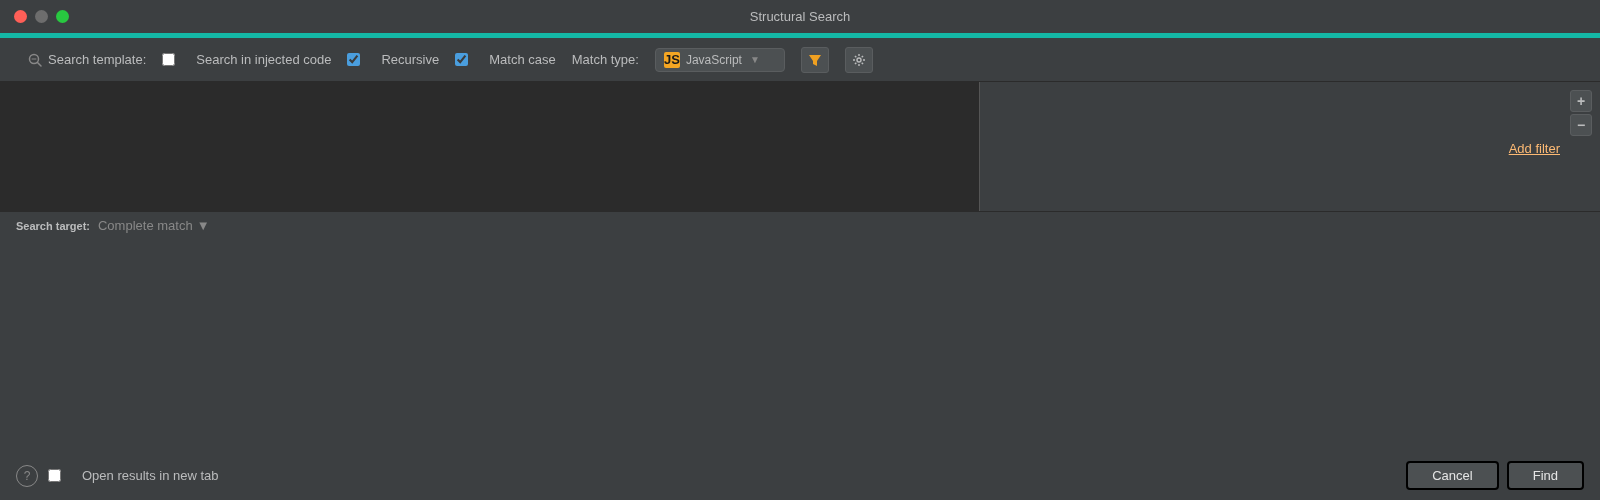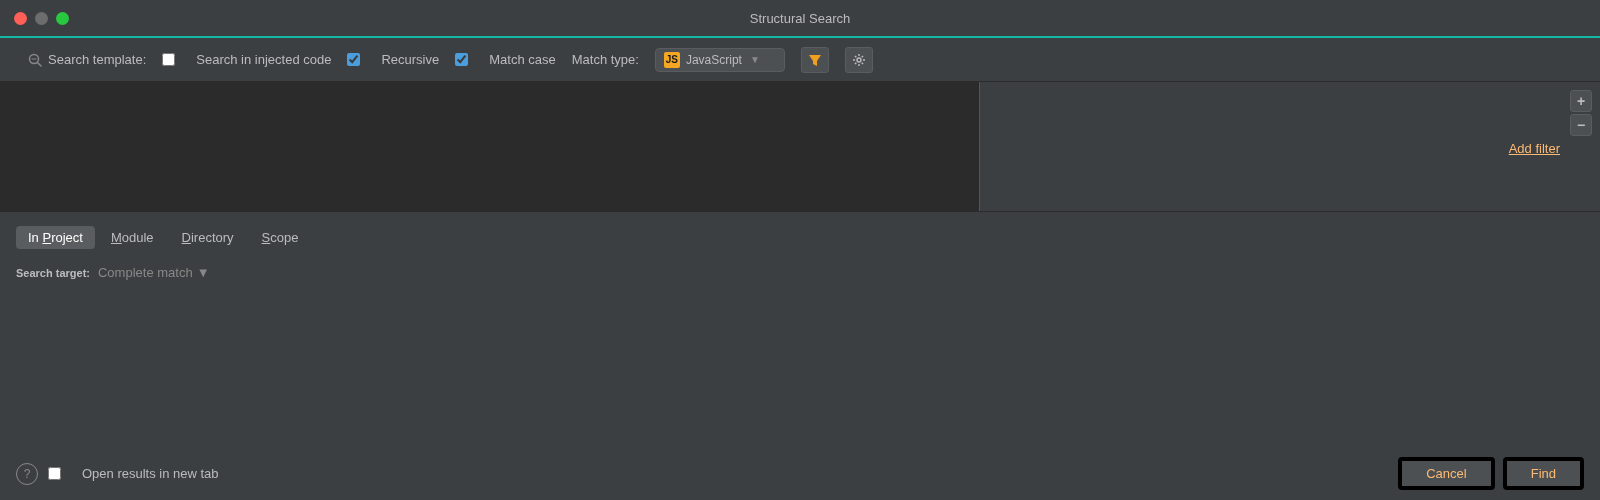--- a/index.html
+++ b/index.html
@@ -19,21 +19,21 @@
       height: 500px;
       background: #3c3f41;
       display: flex;
       flex-direction: column;
     }
 
     
     .title-bar {
       height: 38px;
       background: #3c3f41;
-      border-bottom: 2px solid #14b8a6;
+      border-bottom: 5px solid #14b8a6;
       display: flex;
       align-items: center;
       justify-content: center;
       position: relative;
       flex-shrink: 0;
     }
 
     .title-bar-controls {
       position: absolute;
       left: 14px;
@@ -123,21 +123,21 @@
     }
 
     .js-icon {
       width: 16px;
       height: 16px;
       background: #f5a623;
       border-radius: 2px;
       display: flex;
       align-items: center;
       justify-content: center;
-      font-size: 10px;
+      font-size: 13px;
       font-weight: bold;
       color: #1a1a1a;
       flex-shrink: 0;
     }
 
     .file-type-text {
       color: #bbbcbd;
       font-size: 12px;
     }
 
@@ -312,23 +312,23 @@
 
     .dialog-buttons {
       display: flex;
       gap: 8px;
       margin-left: auto;
     }
 
     .dialog-btn {
       padding: 5px 24px;
       border-radius: 4px;
-      border: 4px solid #000000;
+      border: 2px solid #000000;
       background: #4c5052;
-      color: #fdba74;
+      color: #e5e5e5;
       font-size: 13px;
       cursor: pointer;
     }
   </style>
 </head>
 <body>
 
 <div class="window">
 
   <div class="title-bar">
@@ -397,34 +397,20 @@
       <div class="filter-panel">
         <a class="add-filter-link">Add filter</a>
 
         <div class="side-buttons">
           <div class="side-btn">+</div>
           <div class="side-btn">−</div>
         </div>
       </div>
     </div>
 
-    <div class="scope-tabs">
-      <div class="scope-tab active">
-        In <span class="underline-char">P</span>roject
-      </div>
-      <div class="scope-tab">
-        <span class="underline-char">M</span>odule
-      </div>
-      <div class="scope-tab">
-        <span class="underline-char">D</span>irectory
-      </div>
-      <div class="scope-tab">
-        <span class="underline-char">S</span>cope
-      </div>
-    </div>
 
     <div class="search-target-row">
       <span class="search-target-label">Search target:</span>
       <div class="complete-match-dropdown">
         <span>Complete match</span>
         <span>▼</span>
       </div>
     </div>
 
     <div class="bottom-row">

